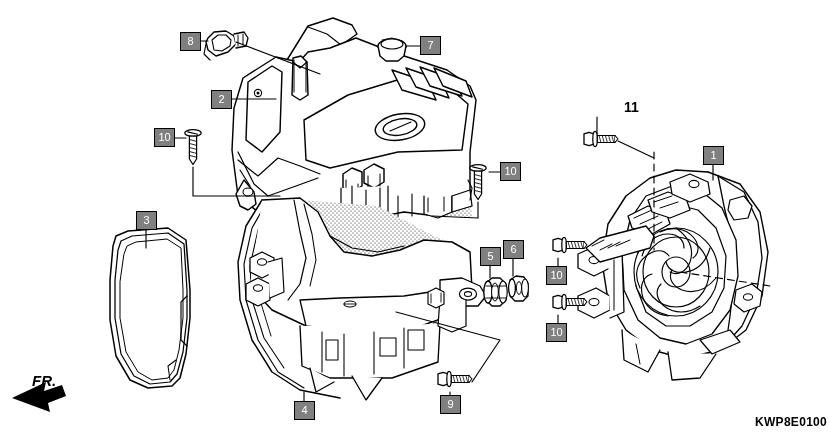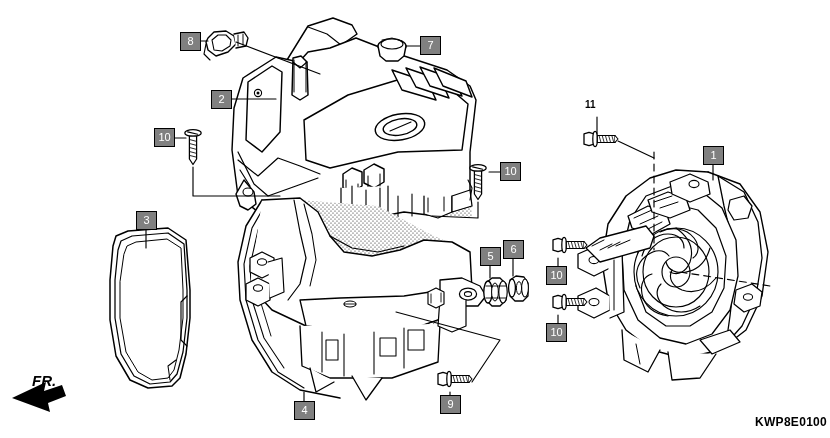--- a/index.html
+++ b/index.html
@@ -7,22 +7,22 @@
        font-family:"Liberation Sans",sans-serif;}
   #stage{position:relative;width:830px;height:438px;background:#ffffff;}
   #art{position:absolute;left:0;top:0;width:830px;height:438px;}
 
   
   .callout{position:absolute;background:#808080;border:1.6px solid #000;
            color:#ffffff;font-size:11px;line-height:1;
            display:flex;align-items:center;justify-content:center;
            width:21px;height:19px;box-sizing:border-box;
            font-family:"Liberation Sans",sans-serif;letter-spacing:0;}
-  .plainnum{position:absolute;color:#000;font-size:10px;font-weight:bold;
-            line-height:1;font-family:"Liberation Sans",sans-serif;}
+  .plainnum{position:absolute;color:#000;font-size:14px;font-weight:bold;
+            line-height:1;font-family:"Liberation Sans",sans-serif;margin-left:39px;}
   .diagcode{position:absolute;color:#000;font-size:12px;font-weight:bold;
             letter-spacing:.3px;font-family:"Liberation Sans",sans-serif;}
   .frlabel{position:absolute;color:#000;font-size:15px;font-weight:bold;
            font-style:italic;font-family:"Liberation Sans",sans-serif;text-align:center;}
 </style>
 </head>
 <body>
 
 <div id="stage">
 

